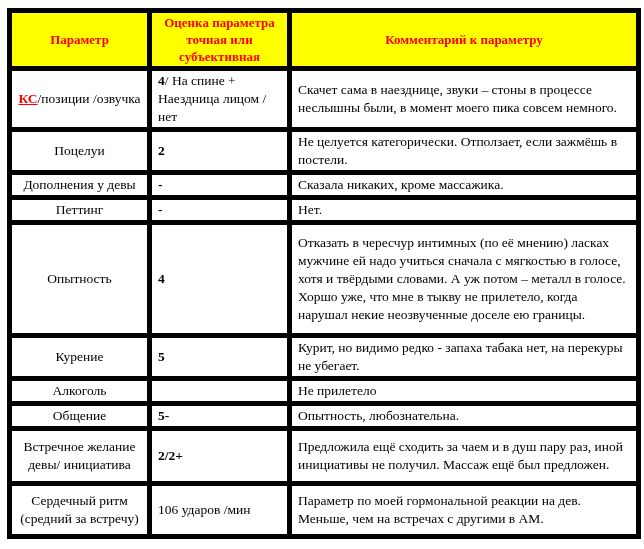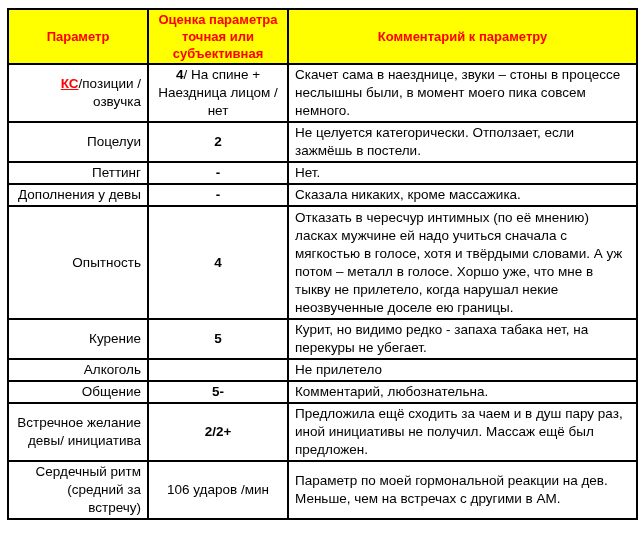--- a/index.html
+++ b/index.html
@@ -19,41 +19,42 @@
   table.params {
     border-collapse: collapse;
     width: 629px;
     table-layout: fixed;
   }
   table.params col.c-param  { width: 140px; }
   table.params col.c-score  { width: 140px; }
   table.params col.c-comment{ width: 349px; }
   table.params th,
   table.params td {
-    border: 2px solid #000000;
+    border: 5px solid #000000;
     padding: 1px 6px;
     font-size: 13.5px;
     line-height: 18px;
     vertical-align: middle;
     overflow: hidden;
     word-wrap: break-word;
+    font-family: Liberation Serif, serif;
   }
   table.params th {
     background: #FFFF00;
     color: #FF0000;
     font-weight: bold;
     text-align: center;
     font-size: 13px;
     line-height: 17px;
   }
   td.param {
-    text-align: right;
+    text-align: center;
   }
   td.score {
-    text-align: center;
+    text-align: left;
     font-weight: bold;
   }
   td.score.regular {
     font-weight: normal;
   }
   td.score .rest {
     font-weight: normal;
   }
   td.comment {
     text-align: left;
@@ -85,49 +86,49 @@
       <tr style="height:57px">
         <td class="param"><span class="ks-link">КС</span><span>/позиции /озвучка</span></td>
         <td class="score"><span>4</span><span class="rest">/ На спине + Наездница лицом /нет</span></td>
         <td class="comment">Скачет сама в наезднице, звуки – стоны в процессе неслышны были, в момент моего пика совсем немного.</td>
       </tr>
       <tr style="height:35px">
         <td class="param">Поцелуи</td>
         <td class="score">2</td>
         <td class="comment">Не целуется категорически. Отползает, если зажмёшь в постели.</td>
       </tr>
+      <tr style="height:20px">
+        <td class="param">Дополнения у девы</td>
+        <td class="score">-</td>
+        <td class="comment">Сказала никаких, кроме массажика.</td>
+      </tr>
       <tr style="height:19px">
         <td class="param">Петтинг</td>
         <td class="score">-</td>
         <td class="comment">Нет.</td>
-      </tr>
-      <tr style="height:20px">
-        <td class="param">Дополнения у девы</td>
-        <td class="score">-</td>
-        <td class="comment">Сказала никаких, кроме массажика.</td>
       </tr>
       <tr style="height:113px">
         <td class="param">Опытность</td>
         <td class="score">4</td>
         <td class="comment">Отказать в чересчур интимных (по её мнению) ласках мужчине ей надо учиться сначала с мягкостью в голосе, хотя и твёрдыми словами. А уж потом – металл в голосе. Хоршо уже, что мне в тыкву не прилетело, когда нарушал некие неозвученные доселе ею границы.</td>
       </tr>
       <tr style="height:36px">
         <td class="param">Курение</td>
         <td class="score">5</td>
         <td class="comment">Курит, но видимо редко - запаха табака нет, на перекуры не убегает.</td>
       </tr>
       <tr style="height:18px">
         <td class="param">Алкоголь</td>
         <td class="score"></td>
         <td class="comment">Не прилетело</td>
       </tr>
       <tr style="height:19px">
         <td class="param">Общение</td>
         <td class="score">5-</td>
-        <td class="comment">Комментарий, любознательна.</td>
+        <td class="comment">Опытность, любознательна.</td>
       </tr>
       <tr style="height:55px">
         <td class="param">Встречное желание девы/ инициатива</td>
         <td class="score">2/2+</td>
         <td class="comment">Предложила ещё сходить за чаем и в душ пару раз, иной инициативы не получил. Массаж ещё был предложен.</td>
       </tr>
       <tr style="height:53px">
         <td class="param">Сердечный ритм (средний за встречу)</td>
         <td class="score regular">106 ударов /мин</td>
         <td class="comment">Параметр по моей гормональной реакции на дев. Меньше, чем на встречах с другими в АМ.</td>

